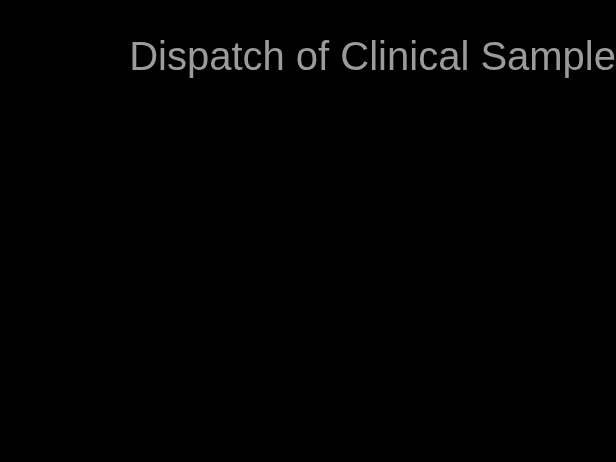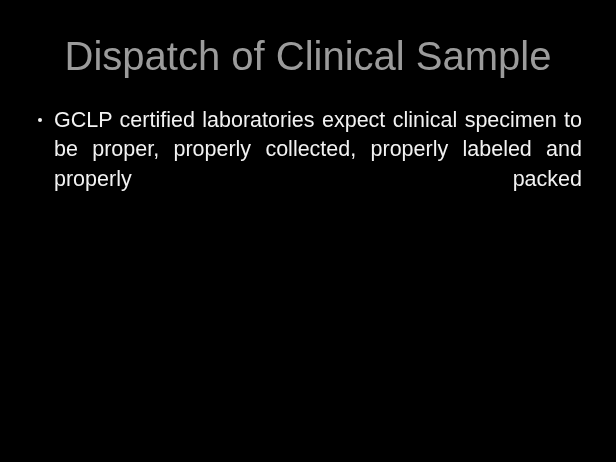--- a/index.html
+++ b/index.html
@@ -16,21 +16,21 @@
     width: 616px;
     height: 462px;
     background: #000000;
     overflow: hidden;
   }
   #slide-title {
     position: absolute;
     left: 0;
     top: 32px;
     width: 616px;
-    text-align: center;
+    text-align: right;
     color: #9b9b9b;
     font-size: 40px;
     line-height: 48px;
     font-weight: 400;
     letter-spacing: 0px;
     white-space: nowrap;
   }
   #bullet-list {
     position: absolute;
     left: 34px;
@@ -71,22 +71,18 @@
 </style>
 </head>
 <body>
 
 <div id="slide">
 
   <div id="slide-title">Dispatch of Clinical Sample</div>
 
   <div id="bullet-list">
 
-    <div class="bullet-item">
-      <span class="bullet-marker"></span>
-      <span class="bullet-text">GCLP certified laboratories expect clinical specimen to be proper, properly collected, properly labeled and properly packed</span>
-    </div>
 
 
 
   </div>
 
 </div>
 
 </body></html>

